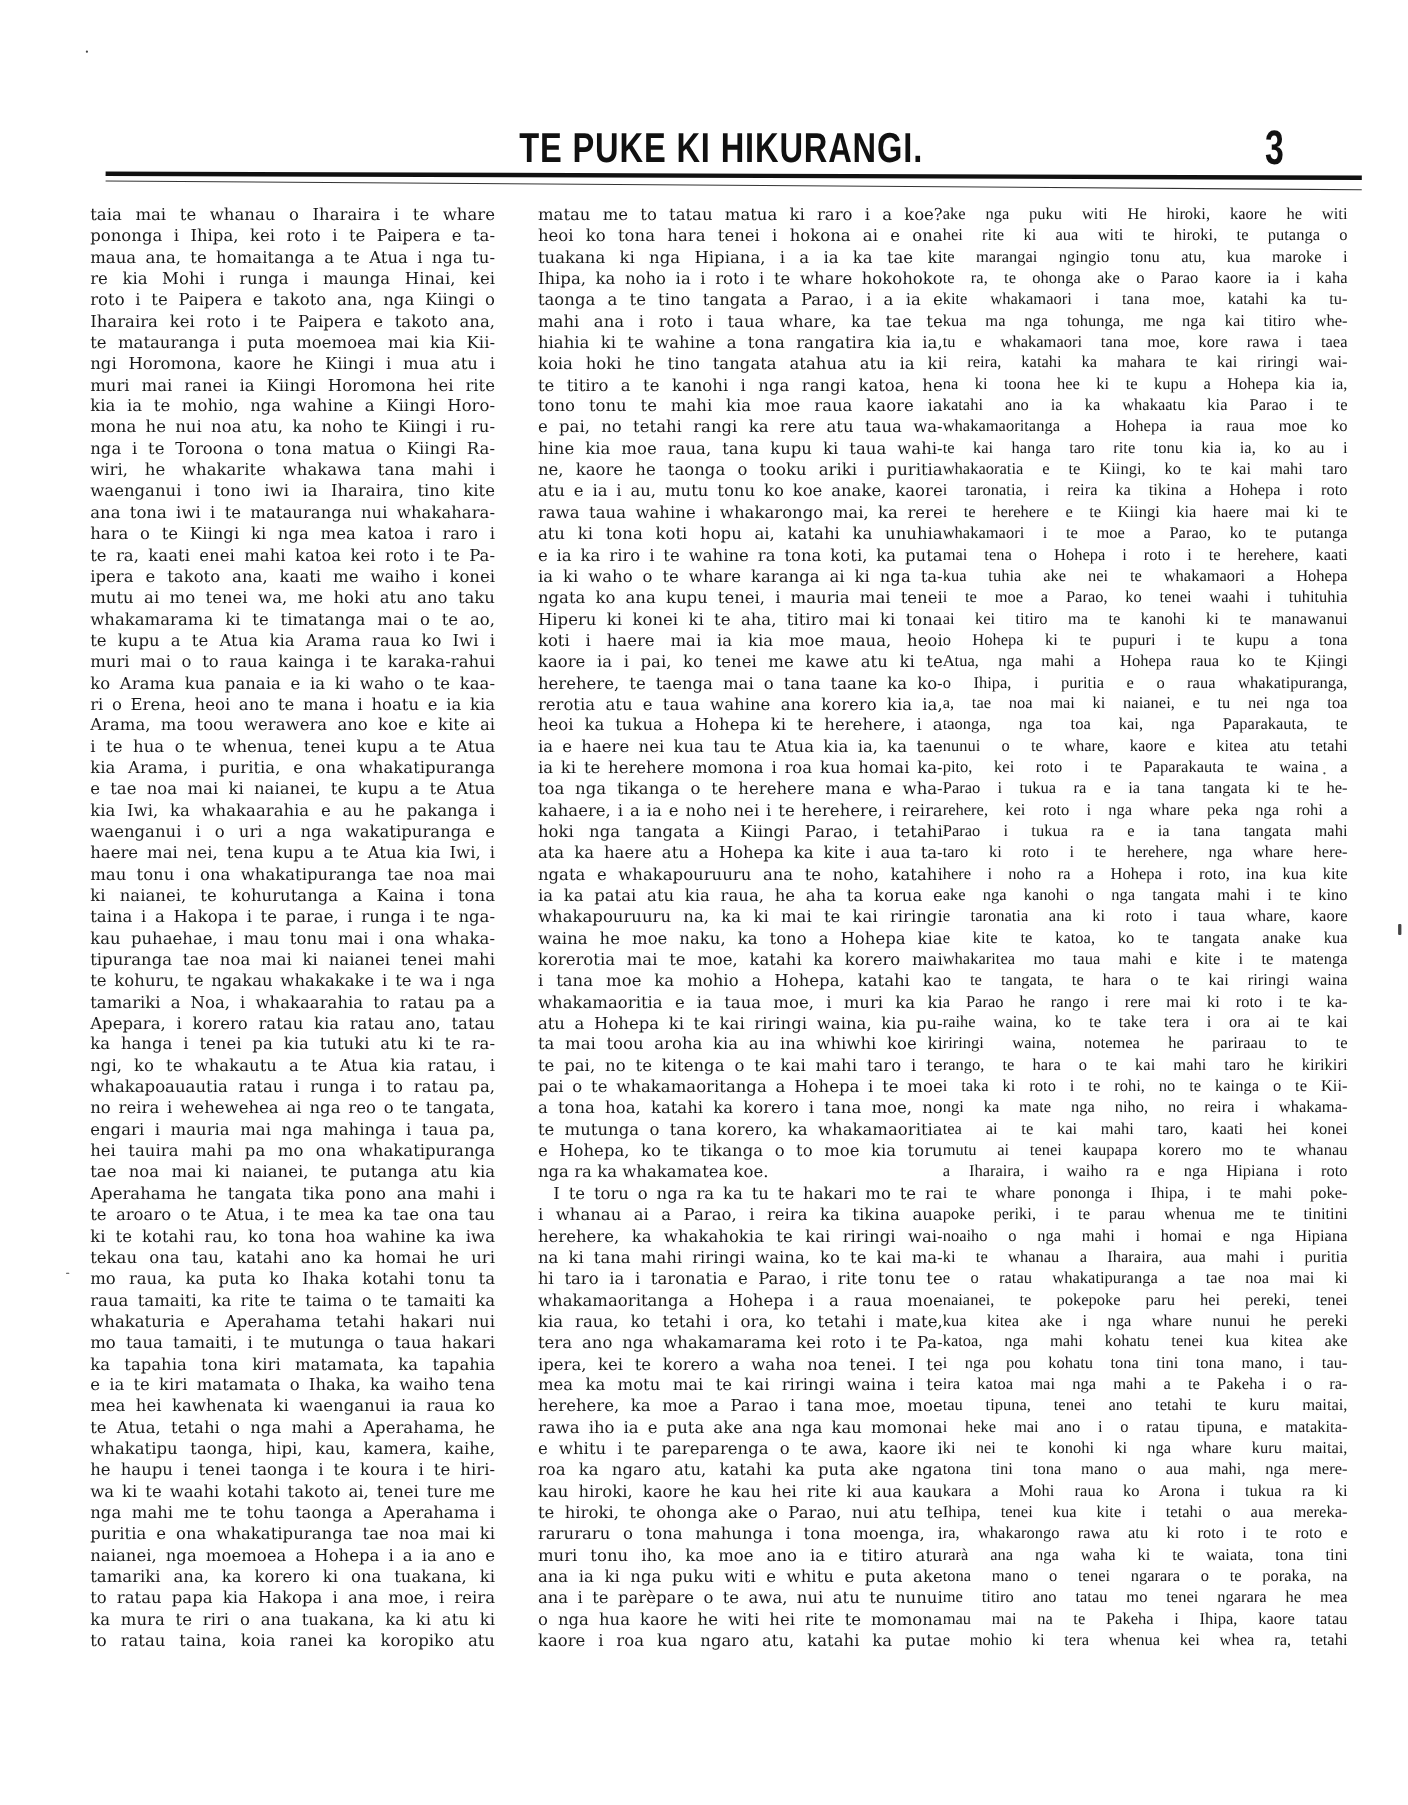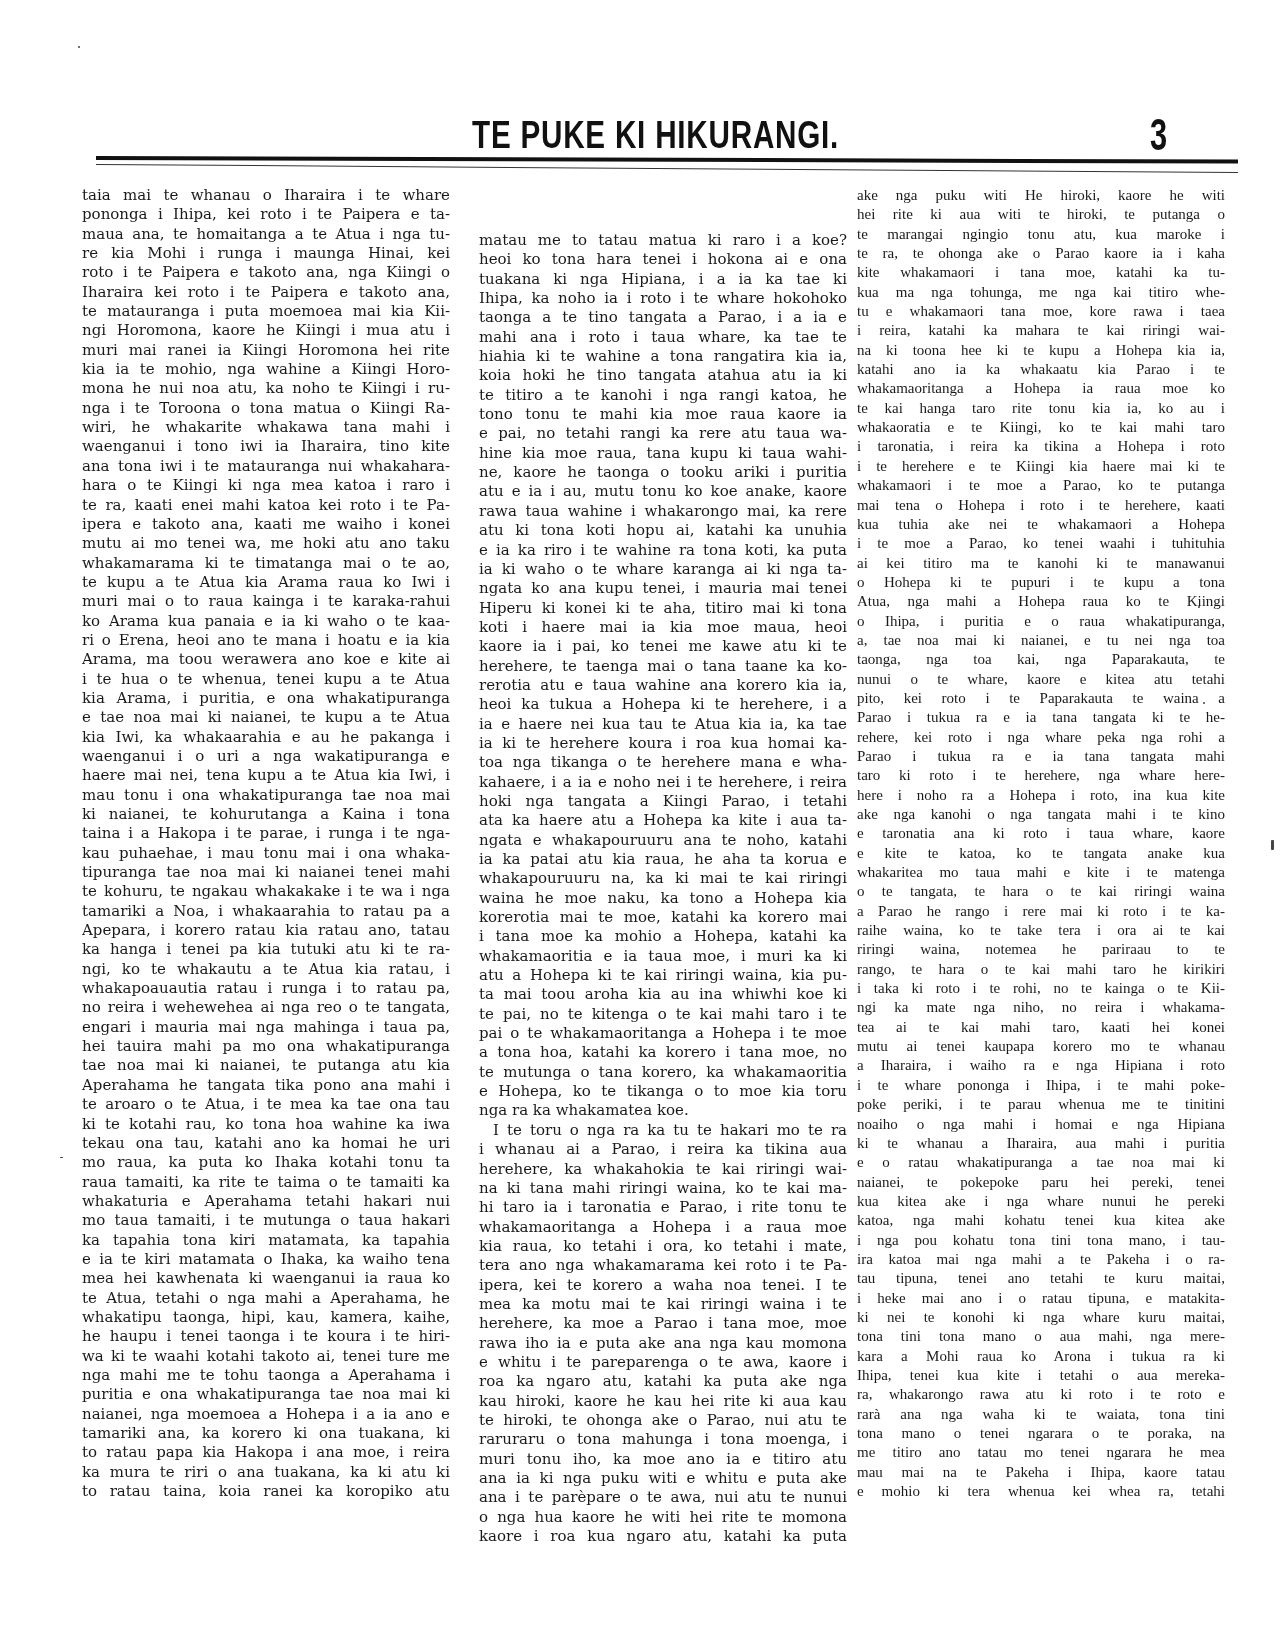--- a/index.html
+++ b/index.html
@@ -11,21 +11,21 @@
            transform-origin: left top; color: #111; white-space: nowrap; }
   .page-num { position: absolute; left: 1150px; top: 110px; font-family: "Liberation Sans", sans-serif;
               font-weight: bold; font-size: 44px; transform: scaleX(0.7); transform-origin: left top; color: #111; }
   .rule-thick { position: absolute; left: 96px; top: 156px; width: 1142px; height: 4px; background: #111;
                 transform: rotate(0.18deg); transform-origin: left center; }
   .rule-thin { position: absolute; left: 96px; top: 164px; width: 1142px; height: 1px; background: #333;
                transform: rotate(0.4deg); transform-origin: left center; }
   .column { position: absolute; top: 186px; width: 368px; font-size: 15px; line-height: 19.35px;
             text-align: justify; }
   .col-1 { left: 82px; }
-  .col-2 { left: 479px; margin-top: 45px; }
+  .col-2 { left: 489px; }
   .col-3 { left: 857px; font-family: Liberation Serif, serif; }
   .line { display: block; white-space: nowrap; text-align-last: justify; overflow: visible; }
   .line.last { text-align-last: left; }
   .line.indent { padding-left: 14px; }
   .speck { position: absolute; width: 2px; height: 2px; background: #444; border-radius: 1px; }
 </style>
 </head>
 <body>
 
 <div class="masthead">
@@ -125,21 +125,21 @@
     <span class="line">e ia ka riro i te wahine ra tona koti, ka puta</span>
     <span class="line">ia ki waho o te whare karanga ai ki nga ta-</span>
     <span class="line">ngata ko ana kupu tenei, i mauria mai tenei</span>
     <span class="line">Hiperu ki konei ki te aha, titiro mai ki tona</span>
     <span class="line">koti i haere mai ia kia moe maua, heoi</span>
     <span class="line">kaore ia i pai, ko tenei me kawe atu ki te</span>
     <span class="line">herehere, te taenga mai o tana taane ka ko-</span>
     <span class="line">rerotia atu e taua wahine ana korero kia ia,</span>
     <span class="line">heoi ka tukua a Hohepa ki te herehere, i a</span>
     <span class="line">ia e haere nei kua tau te Atua kia ia, ka tae</span>
-    <span class="line">ia ki te herehere koura i roa kua homai ka-</span>
+    <span class="line">ia ki te herehere momona i roa kua homai ka-</span>
     <span class="line">toa nga tikanga o te herehere mana e wha-</span>
     <span class="line">kahaere, i a ia e noho nei i te herehere, i reira</span>
     <span class="line">hoki nga tangata a Kiingi Parao, i tetahi</span>
     <span class="line">ata ka haere atu a Hohepa ka kite i aua ta-</span>
     <span class="line">ngata e whakapouruuru ana te noho, katahi</span>
     <span class="line">ia ka patai atu kia raua, he aha ta korua e</span>
     <span class="line">whakapouruuru na, ka ki mai te kai riringi</span>
     <span class="line">waina he moe naku, ka tono a Hohepa kia</span>
     <span class="line">korerotia mai te moe, katahi ka korero mai</span>
     <span class="line">i tana moe ka mohio a Hohepa, katahi ka</span>

